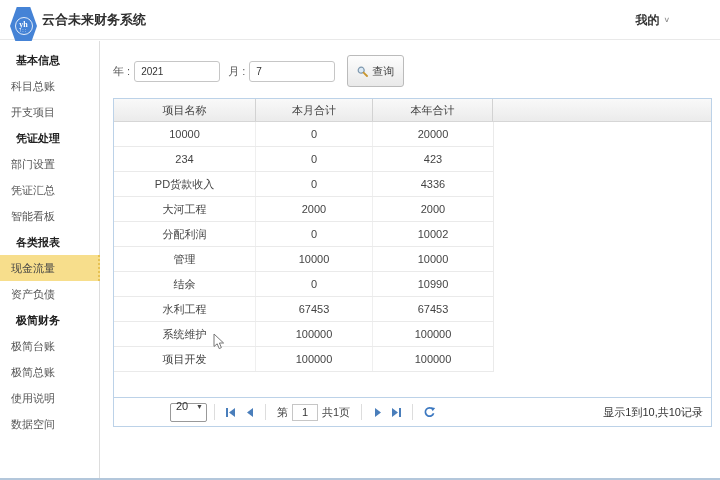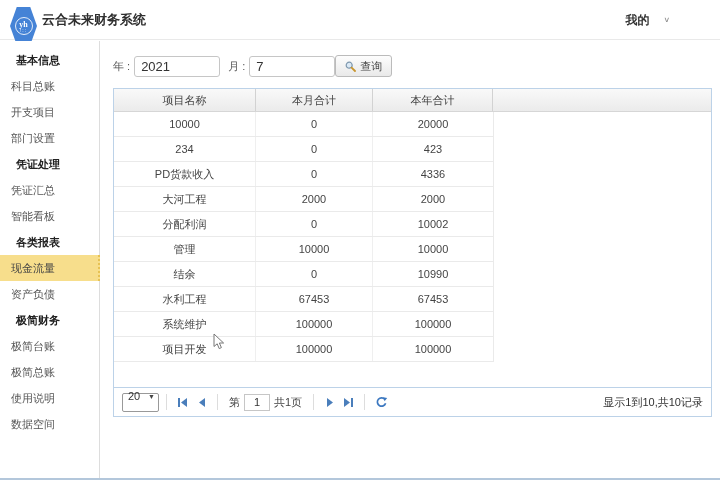--- a/index.html
+++ b/index.html
@@ -24,21 +24,21 @@
     width:18px; height:18px; border:1px solid rgba(255,255,255,.85); border-radius:50%;
     display:flex; flex-direction:column; align-items:center; justify-content:center;
   }
   .logo-yh { color:#fff; font-size:8px; font-weight:bold; line-height:7px; font-family:"Liberation Serif",serif; }
   .logo-dots { color:#fff; font-size:5px; line-height:4px; letter-spacing:1px; }
   .app-title {
     position:absolute; left:42px; top:0; line-height:40px;
     font-size:13px; font-weight:bold; color:#2f2f2f;
   }
   .user-menu {
-    position:absolute; right:50px; top:0; height:40px; display:flex; align-items:center; gap:14px;
+    position:absolute; right:50px; top:0; height:40px; display:flex; align-items:center; gap:4px;
     font-size:12px; font-weight:bold; color:#333; cursor:pointer;
   }
   .chevron { font-size:9px; color:#888; font-weight:normal; transform:scaleY(.8); }
 
   
   .sidebar {
     position:absolute; left:0; top:41px; bottom:2px; width:100px;
     background:#fff; border-right:1px solid #ddd; padding-top:6px;
   }
   .side-item {
@@ -53,26 +53,26 @@
 
   
   .main { position:absolute; left:101px; top:41px; right:0; bottom:2px; background:#fff; }
 
   .toolbar {
     display:flex; align-items:center; padding:14px 0 11px 12px; font-size:11px; color:#555;
   }
   .tb-label { margin-right:4px; }
   .tb-input {
     width:86px; height:21px; border:1px solid #c6c6c6; border-radius:3px;
-    font-size:13px; color:#333; padding:8px 6px; outline:none;
+    font-size:10px; color:#333; padding:8px 6px; outline:none;
     font-family:"Liberation Sans",sans-serif;
   }
   .tb-gap { width:8px; }
   .query-btn {
-    margin-left:0; height:22px; padding:0 9px;
+    margin-left:12px; height:32px; padding:0 9px;
     border:1px solid #bbb; border-radius:3px;
     background:linear-gradient(#fdfdfd,#e9e9e9);
     display:flex; align-items:center; gap:4px; font-size:11px; color:#444; cursor:pointer;
     font-family:"Liberation Sans",sans-serif;
   }
 
   
   .grid-box {
     margin-left:12px; width:599px; height:300px;
     border:1px solid #bcd2e8; background:#fff; overflow:hidden;
@@ -97,21 +97,21 @@
 
   
   .pager {
     margin-left:12px; width:599px; height:29px;
     border:1px solid #bcd2e8; border-top:none; background:#fff;
     display:flex; align-items:center; padding:0 8px; font-size:11px; color:#333;
   }
   .page-size {
     width:37px; height:19px; border:1px solid #999; border-radius:2px; background:#fff;
     display:flex; align-items:center; justify-content:space-between; padding:0 3px 12px 5px;
-    cursor:pointer; font-size:11px;
+    cursor:pointer; font-size:11px;margin-left:48px;
   }
   .ps-arrow { font-size:7px; color:#444; }
   .pg-sep { width:1px; height:16px; background:#ddd; margin:0 7px; }
   .pg-btn { width:18px; height:18px; display:flex; align-items:center; justify-content:center; cursor:pointer; }
   .pg-btn svg { display:block; }
   .page-text { margin:0 4px; color:#444; }
   .page-input {
     width:26px; height:17px; border:1px solid #c6c6c6; text-align:center;
     font-size:11px; color:#333; outline:none; font-family:"Liberation Sans",sans-serif;
   }
@@ -135,22 +135,22 @@
   <div class="user-menu">
     <span>我的</span>
     <span class="chevron">∨</span>
   </div>
 </div>
 
 <div class="sidebar">
   <div class="side-item side-section">基本信息</div>
   <div class="side-item">科目总账</div>
   <div class="side-item">开支项目</div>
+  <div class="side-item side-section">凭证处理</div>
   <div class="side-item">部门设置</div>
-  <div class="side-item side-section">凭证处理</div>
   <div class="side-item">凭证汇总</div>
   <div class="side-item">智能看板</div>
   <div class="side-item side-section">各类报表</div>
   <div class="side-item side-active">现金流量</div>
   <div class="side-item">资产负债</div>
   <div class="side-item side-section">极简财务</div>
   <div class="side-item">极简台账</div>
   <div class="side-item">极简总账</div>
   <div class="side-item">使用说明</div>
   <div class="side-item">数据空间</div>

